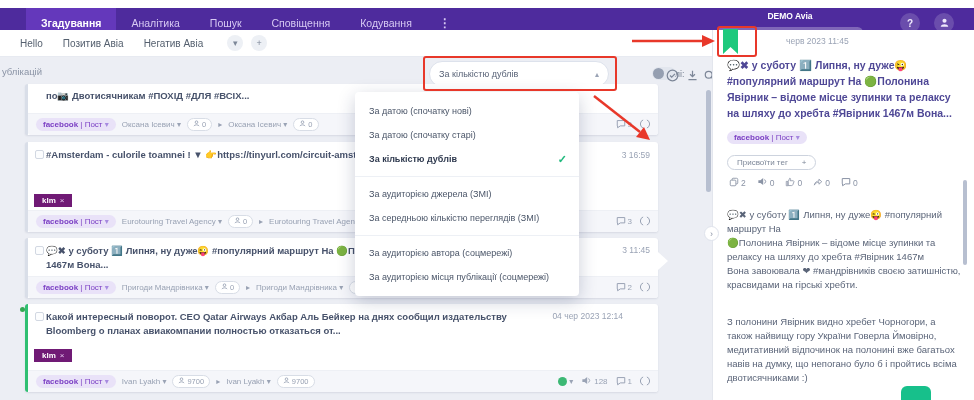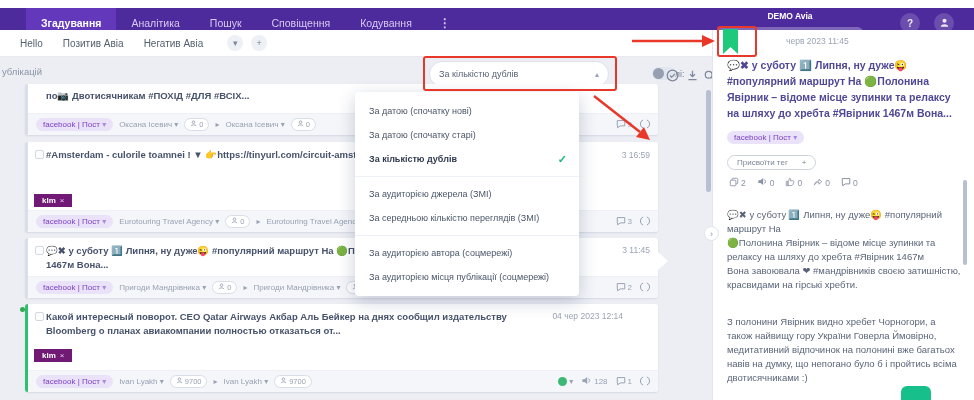--- a/index.html
+++ b/index.html
@@ -49,21 +49,21 @@
   .pdate { position:absolute; font-size:8.5px; color:#9aa3b5; text-align:right; }
   .chk { position:absolute; left:7px; top:8px; width:9px; height:9px; border:1px solid #d2d8e2;
     border-radius:2px; background:#fcfdfe; }
   .tagk { position:absolute; left:6px; background:#701a75; color:#fff; font-size:8px; font-weight:bold;
     border-radius:0; padding:2px 8px; }
   .tagk .x { margin-left:4px; color:#e6c7ef; font-weight:normal; }
   .cfoot { position:absolute; left:0; right:0; bottom:0; height:22px; background:#f5f6fa;
     border-top:1px solid #eef0f5; display:flex; align-items:center; padding:0 8px; gap:6px;
     border-radius:0 0 3px 3px; }
   .badge { background:#e9e2f8; color:#7b3fc4; font-size:8px; border-radius:9px; padding:2px 7px; white-space:nowrap; }
-  .badge b { font-weight:normal; }
+  .badge b { font-weight:bold; }
   .badge .chev { color:#a78ae0; }
   .auth { font-size:8px; color:#98a1b3; white-space:nowrap; }
   .aud { display:inline-flex; align-items:center; gap:2px; border:1px solid #d8dde6; border-radius:8px;
     padding:0 5px; height:13px; font-size:7.5px; color:#98a1b3; background:#fff; }
   .caret { color:#98a1b3; font-size:8px; }
   .cstats { margin-left:auto; display:flex; align-items:center; gap:8px; color:#9aa3b5; font-size:8px; }
   .cstat { display:inline-flex; align-items:center; gap:2px; }
   .sentdot { width:9px; height:9px; border-radius:50%; background:#3cb874; display:inline-block; }
   .greendot { position:absolute; left:20px; top:307px; width:5px; height:5px; border-radius:50%; background:#34a853; z-index:4; }
   .seltri { position:absolute; left:658px; top:252px; width:0; height:0;

